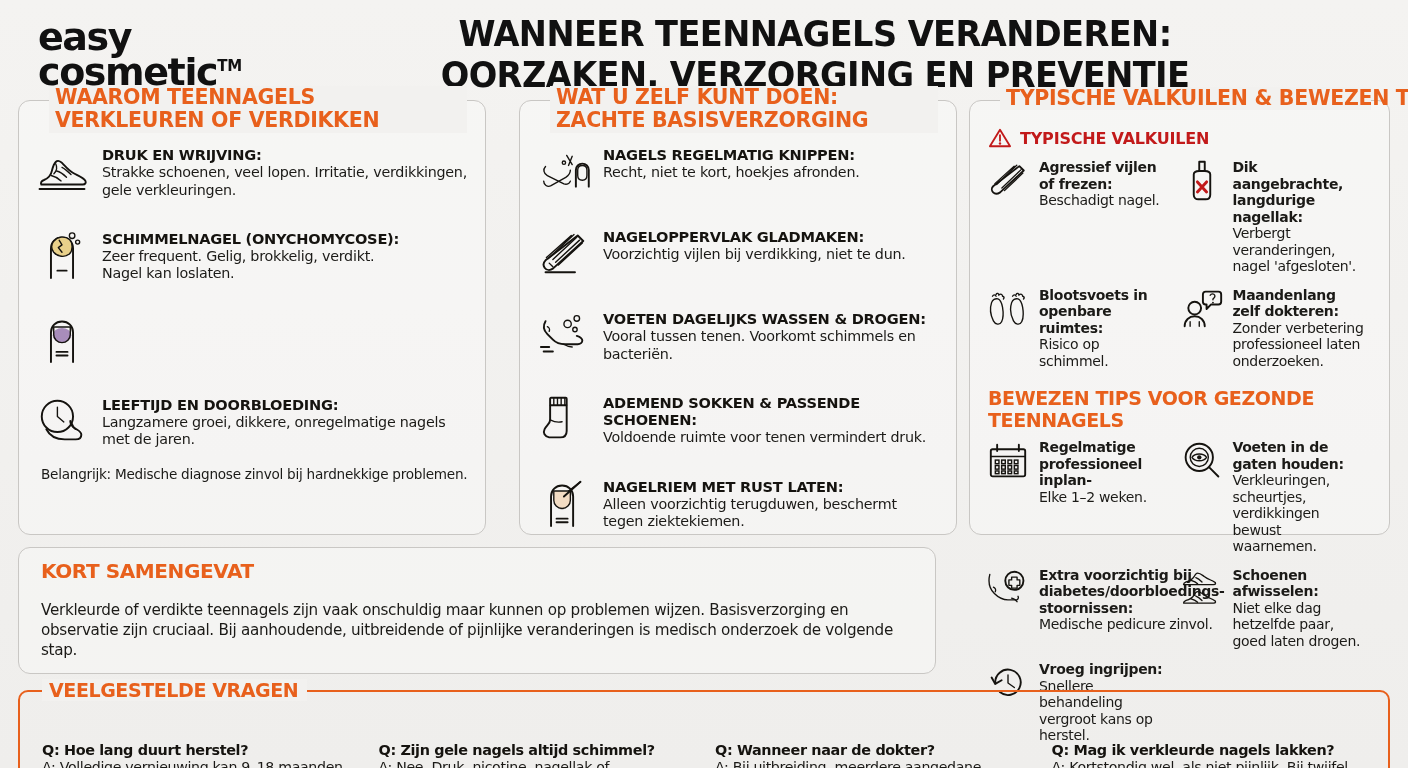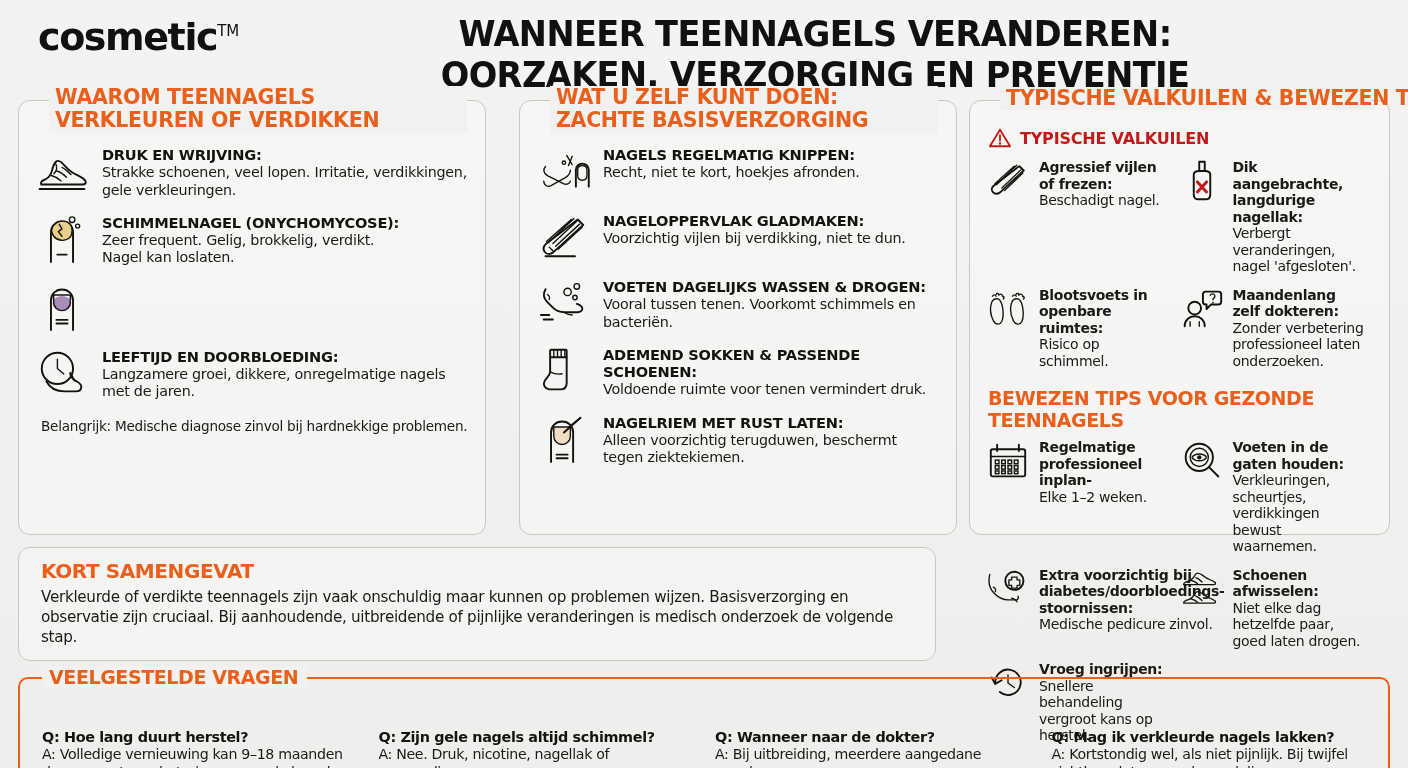--- a/index.html
+++ b/index.html
@@ -38,21 +38,21 @@
     font-family: "DejaVu Sans", sans-serif;
     font-weight: bold;
     font-size: 38px;
     letter-spacing: -1.4px;
     color: #111;
     display: block;
   }
   .logo .l2 { position: relative; display: inline-block; }
   .logo .tm {
     font-size: 15px;
-    font-weight: normal;
+    font-weight: bold;
     vertical-align: super;
     letter-spacing: 0;
   }
   .title {
     flex: 1;
     text-align: center;
     padding-right: 40px;
   }
   .title .t-line {
     font-family: "DejaVu Sans", sans-serif;
@@ -101,21 +101,21 @@
     letter-spacing: -0.3px;
     line-height: 1.14;
     white-space: pre-line;
   }
   .card.c1 .card-title, .card.c2 .card-title { top: -15px; }
   .card.c1 { padding-top: 44px; }
   .card.c2 { padding-top: 44px; }
   .card.c3 .card-title { white-space: nowrap; }
 
   
-  .items { display: flex; flex-direction: column; }
+  .items { display: flex; flex-direction: column; gap: 16px; }
   .item {
     display: flex;
     align-items: flex-start;
     gap: 13px;
     margin-bottom: 14px;
   }
   .item .ico {
     flex: 0 0 54px;
     width: 54px; height: 52px;
     display: flex; align-items: center; justify-content: center;
@@ -191,21 +191,21 @@
   .mid-row { display: flex; padding: 0 18px; margin-top: 12px; }
   .summary {
     flex: 0 0 918px;
     border: 1.5px solid #c9c7c4;
     border-radius: 12px;
     background: rgba(255,255,255,0.30);
     padding: 11px 20px 13px 22px;
     box-sizing: border-box;
   }
   .summary h3 {
-    margin: 0 0 4px 0;
+    margin: 0 0 17px 0;
     color: #e8601c;
     font-family: "DejaVu Sans", sans-serif;
     font-weight: bold;
     font-size: 20px;
     letter-spacing: -0.4px;
   }
   .summary p {
     margin: 0;
     font-family: "DejaVu Sans", sans-serif;
     font-size: 15.2px;
@@ -262,20 +262,21 @@
   .fill-p { fill: #8e6aa8; }
   .fill-s { fill: #f2dcc3; }
 </style>
 </head>
 <body>
 
 <div class="page">
 
   <div class="header">
     <div class="logo">
+      <span class="l1">easy</span>
       <span class="l2"><span>cosmetic</span><span class="tm">TM</span></span>
     </div>
     <div class="title">
       <div class="t-line">WANNEER TEENNAGELS VERANDEREN:</div>
       <div class="t-line">OORZAKEN, VERZORGING EN PREVENTIE</div>
     </div>
   </div>
 
   <div class="columns">
 

